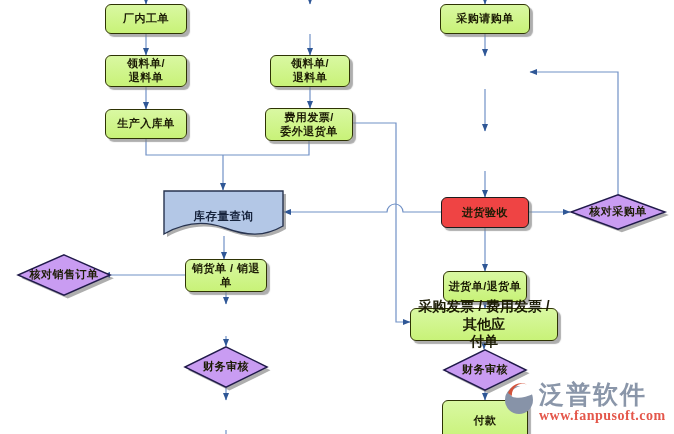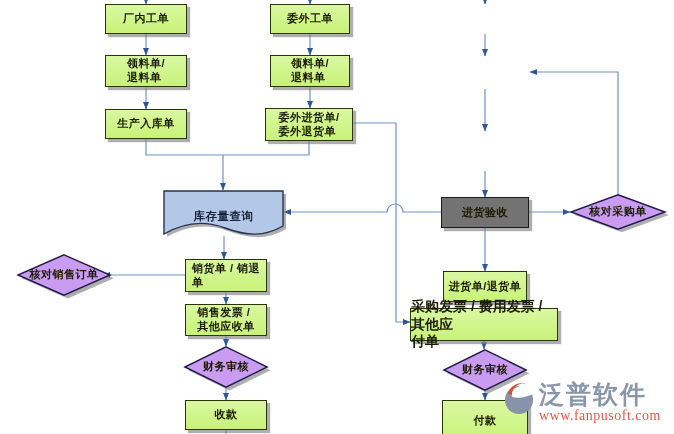--- a/index.html
+++ b/index.html
@@ -3,54 +3,54 @@
 <meta charset="utf-8">
 <style>
   html,body{margin:0;padding:0;background:#fff;}
   .stage{
     position:relative;width:674px;height:434px;overflow:hidden;background:#fff;
     font-family:"Liberation Sans","DejaVu Sans",sans-serif;
   }
   svg.edges{position:absolute;left:0;top:0;z-index:1;}
   .node{
     position:absolute;z-index:2;display:flex;align-items:center;justify-content:center;
-    box-sizing:border-box;
+    text-align:center;box-sizing:border-box;border-radius:6px;
   }
   .lbl{
     white-space:pre-line;font-weight:bold;font-size:11px;line-height:1.25;
     color:#1c1c05;letter-spacing:0.5px;
   }
   .box{
     background:linear-gradient(180deg,#d9f8a2 0%,#c8f278 100%);
     border:1.4px solid #2e3304;
     box-shadow:3px 3px 1px rgba(130,130,130,0.65);
   }
   .box.highlight{
-    background:#737373;
+    background:#ef4444;
     border:1.4px solid #1c1c1c;
   }
   .diamond{background:transparent;}
   .diamond .dsvg{position:absolute;left:0;top:0;width:100%;height:100%;overflow:visible;}
   .diamond .lbl{position:relative;z-index:1;}
   .dshadow{fill:rgba(130,130,130,0.65);stroke:none;}
   .dfill{fill:#c99cf2;stroke:#201a4a;stroke-width:1.4;vector-effect:non-scaling-stroke;}
   .docshape{background:transparent;}
   .docshape svg{position:absolute;left:0;top:0;overflow:visible;}
   .docshape .lbl{position:relative;z-index:1;font-size:11.5px;color:#17243d;}
   .small .lbl{font-size:14px;letter-spacing:0;}
   .logo{
     position:absolute;left:503px;top:382px;z-index:3;display:flex;align-items:flex-start;
   }
   .logo-text-col{display:flex;flex-direction:column;margin-left:2px;}
   .logo-brand{
     font-size:25px;font-weight:bold;color:#8a96a9;letter-spacing:2px;line-height:1.0;
     font-family:"Liberation Sans","DejaVu Sans",sans-serif;
   }
   .logo-url{
-    font-size:14px;font-weight:normal;color:#e4574b;letter-spacing:0.5px;margin-top:1px;
+    font-size:14px;font-weight:bold;color:#e4574b;letter-spacing:0.5px;margin-top:1px;
     font-family:"Liberation Serif","DejaVu Serif",serif;
     text-align:center;
   }
 </style>
 </head>
 <body>
 
 <div class="stage">
 
   <svg class="edges" width="674" height="434" viewBox="0 0 674 434">
@@ -94,32 +94,32 @@
     <span class="lbl">厂内工单</span>
   </div>
   <div class="node box" style="left:105px;top:55px;width:82px;height:32px">
     <span class="lbl">领料单/
 退料单</span>
   </div>
   <div class="node box" style="left:105px;top:109px;width:82px;height:30px">
     <span class="lbl">生产入库单</span>
   </div>
 
-  <div class="node box" style="left:270px;top:4px;width:80px;height:30px">
-    <span class="lbl">委外工单</span>
-  </div>
   <div class="node box" style="left:270px;top:55px;width:80px;height:32px">
     <span class="lbl">领料单/
 退料单</span>
   </div>
   <div class="node box" style="left:265px;top:108px;width:88px;height:33px">
-    <span class="lbl">委外进货单/
+    <span class="lbl">费用发票/
 委外退货单</span>
   </div>
 
+  <div class="node box" style="left:440px;top:4px;width:90px;height:30px">
+    <span class="lbl">采购请购单</span>
+  </div>
 
 
   <div class="node box highlight" style="left:441px;top:197px;width:88px;height:31px">
     <span class="lbl">进货验收</span>
   </div>
 
   <div class="node diamond" style="left:570px;top:194px;width:96px;height:36px">
     <svg class="dsvg" viewBox="0 0 100 50" preserveAspectRatio="none">
       <polygon class="dshadow" points="54,5 103,29 54,53 5,29"></polygon>
       <polygon class="dfill" points="50,1 99,25 50,49 1,25"></polygon>
@@ -162,36 +162,29 @@
       <polygon class="dfill" points="50,1 99,25 50,49 1,25"></polygon>
     </svg>
     <span class="lbl">核对销售订单</span>
   </div>
 
   <div class="node box" style="left:185px;top:259px;width:82px;height:33px">
     <span class="lbl">销货单 / 销退
 单</span>
   </div>
 
-  <div class="node box" style="left:185px;top:304px;width:82px;height:32px">
-    <span class="lbl">销售发票 /
-其他应收单</span>
-  </div>
 
   <div class="node diamond" style="left:184px;top:346px;width:84px;height:42px">
     <svg class="dsvg" viewBox="0 0 100 50" preserveAspectRatio="none">
       <polygon class="dshadow" points="54,5 103,29 54,53 5,29"></polygon>
       <polygon class="dfill" points="50,1 99,25 50,49 1,25"></polygon>
     </svg>
     <span class="lbl">财务审核</span>
   </div>
 
-  <div class="node box" style="left:185px;top:400px;width:82px;height:30px">
-    <span class="lbl">收款</span>
-  </div>
 
   <div class="logo">
     <svg width="34" height="34" viewBox="0 0 34 34">
       <circle cx="16" cy="18" r="14" fill="#8793a8"></circle>
       <ellipse cx="21" cy="9" rx="14" ry="6" fill="#ffffff" transform="rotate(-14 21 9)"></ellipse>
       <path d="M5,11 A14,14 0 0 1 24,2.5 A11,11 0 0 0 9,14 Z" fill="#d2543c"></path>
     </svg>
     <div class="logo-text-col">
       <span class="logo-brand">泛普软件</span>
       <span class="logo-url">www.fanpusoft.com</span>

